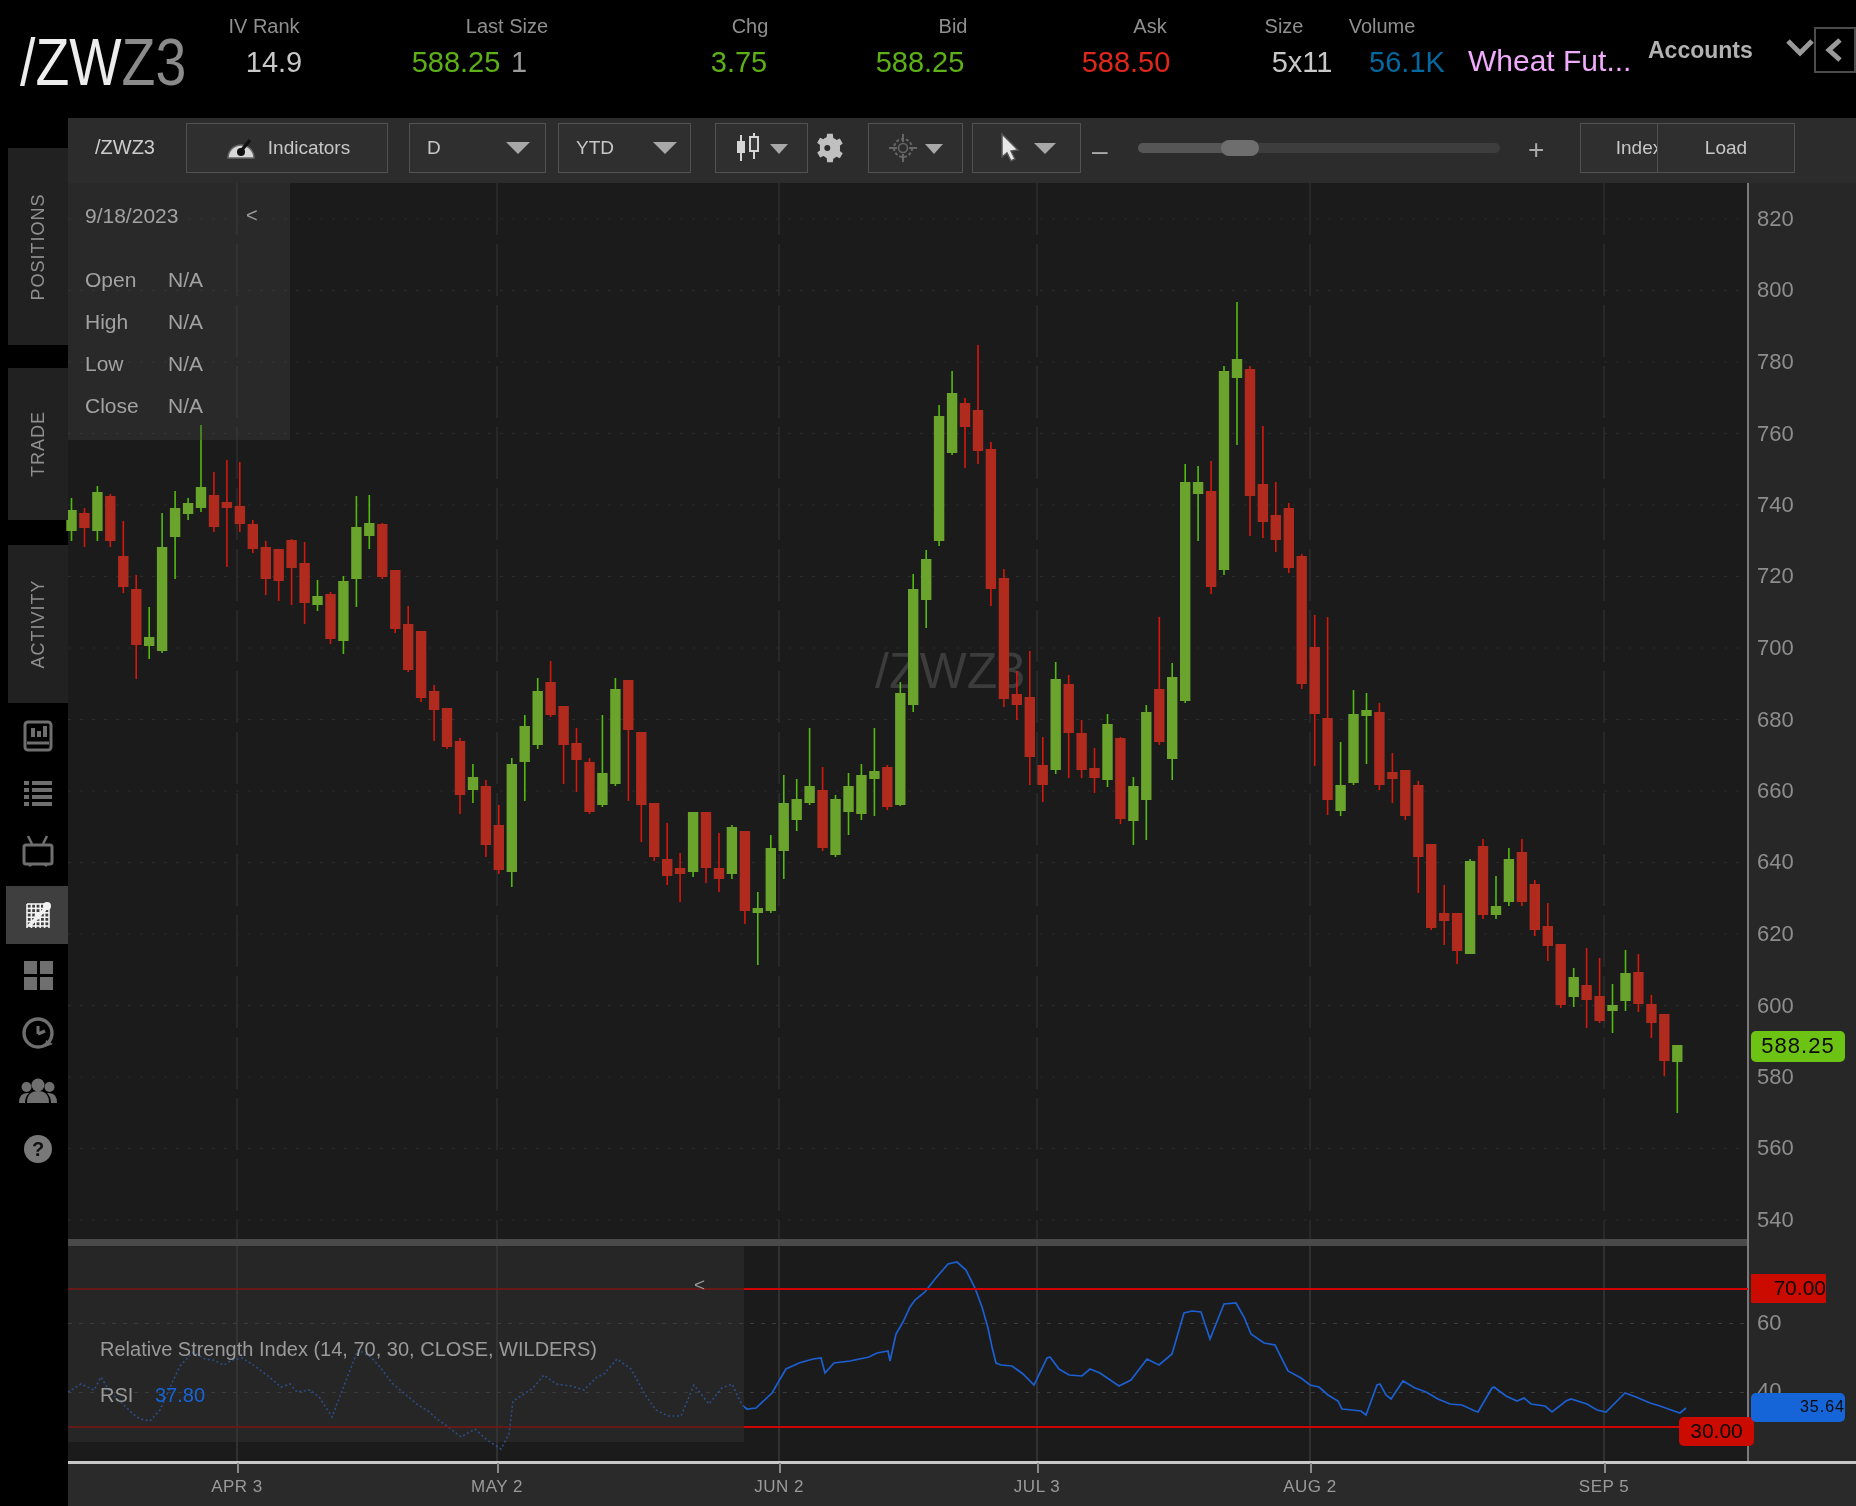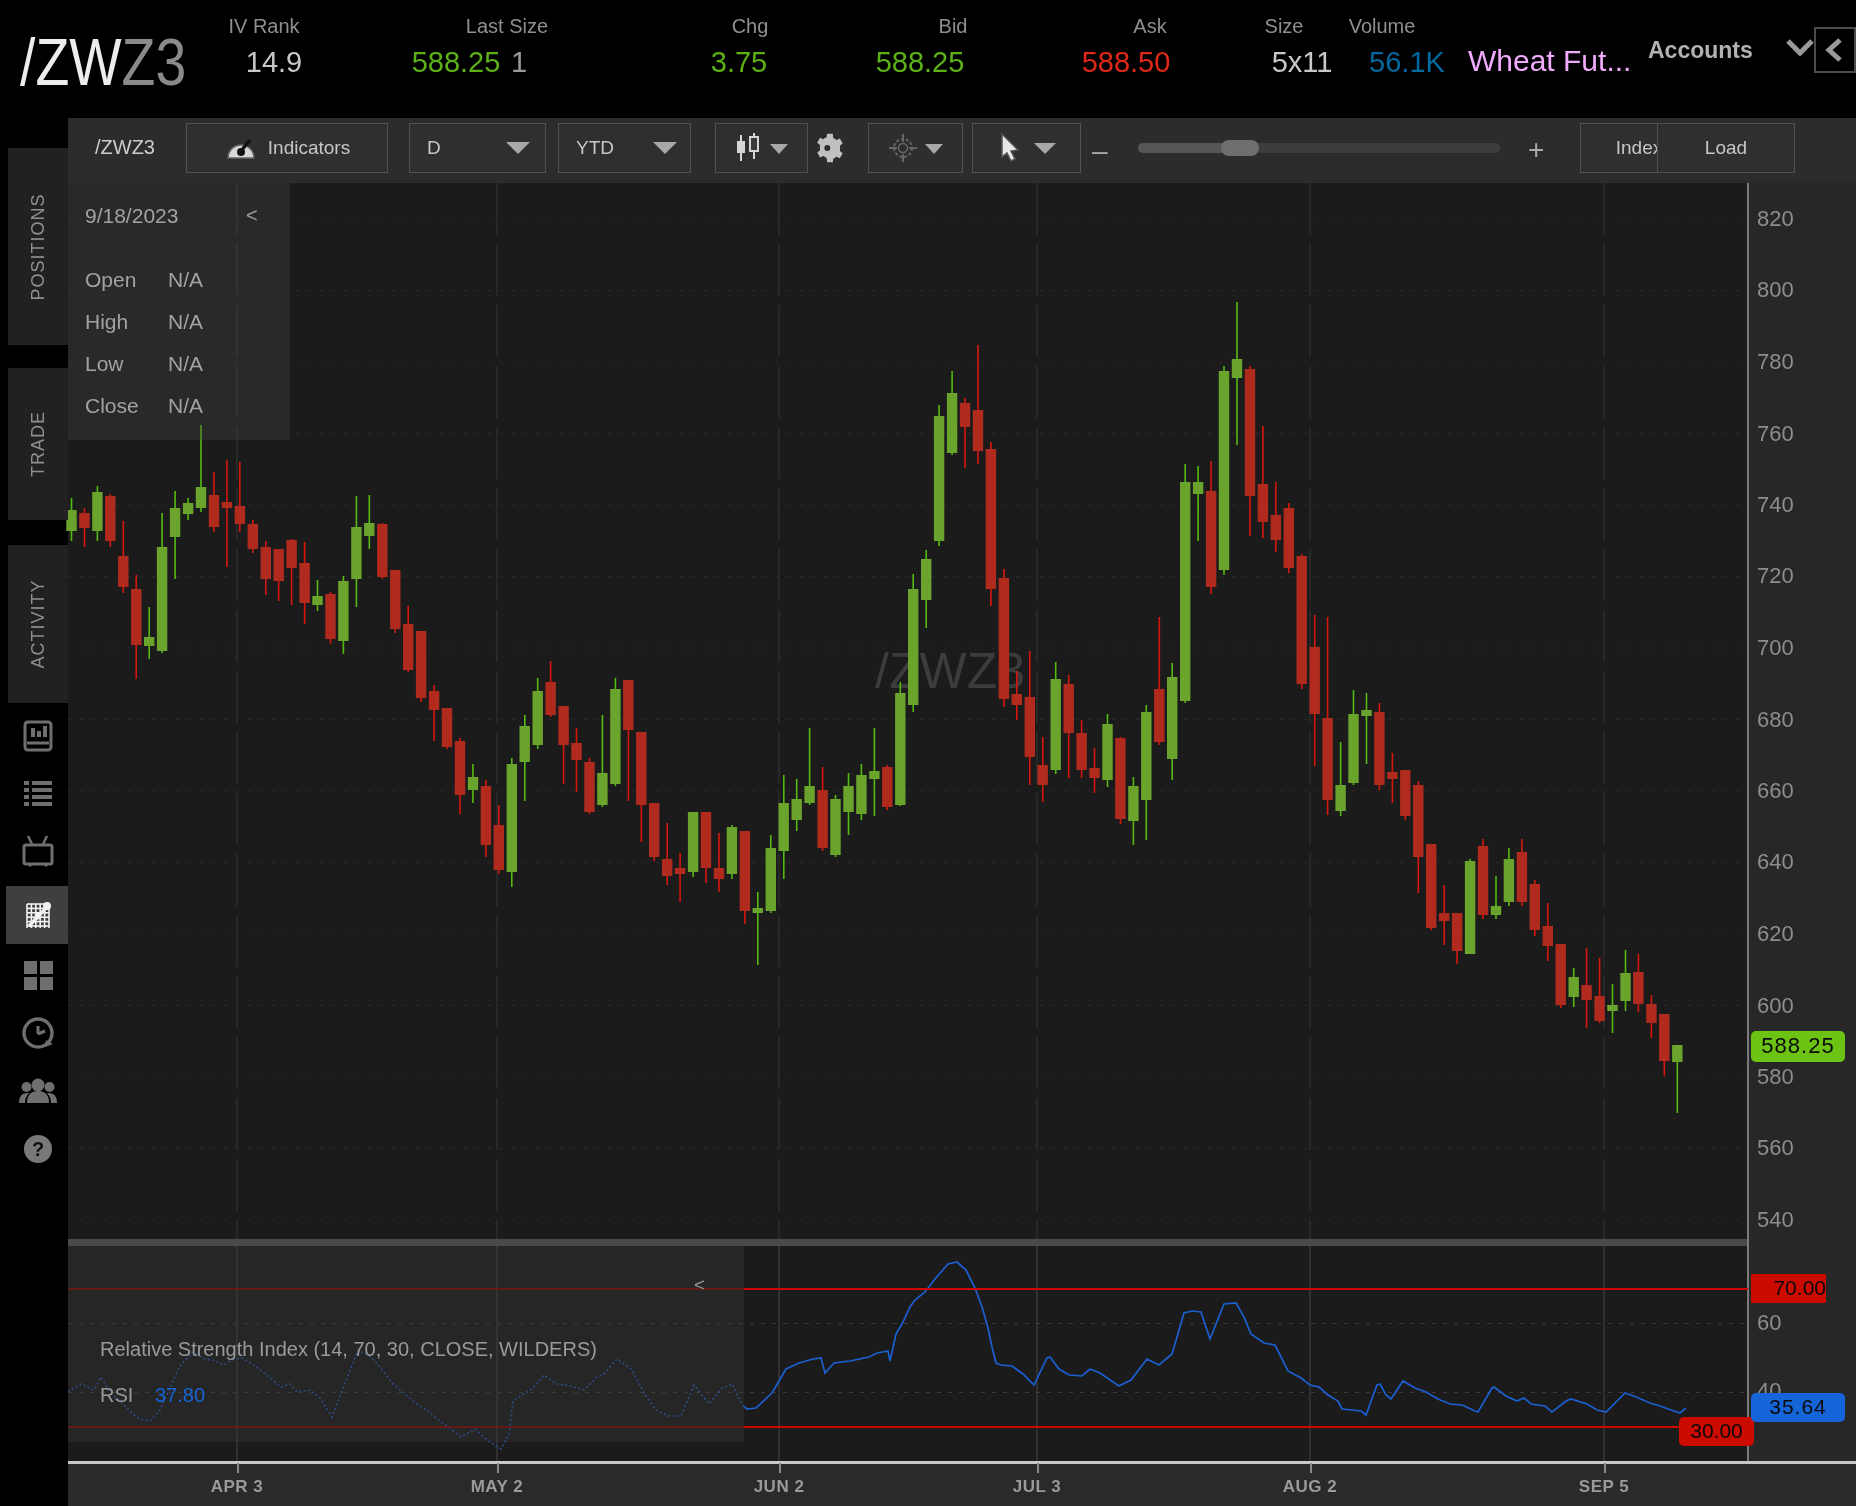--- a/index.html
+++ b/index.html
@@ -1,21 +1,21 @@
 <!DOCTYPE html>
 <html><head><meta charset="utf-8"><style>
 *{margin:0;padding:0;box-sizing:border-box}
 body{width:1856px;height:1506px;background:#000;font-family:"Liberation Sans",sans-serif;overflow:hidden;position:relative}
 .abs{position:absolute}
 .btn{position:absolute;top:123px;height:50px;border:1.5px solid #525252;color:#c7c7c7;font-size:19px;
 display:flex;align-items:center;justify-content:center;background:#2f2f2f}
 .hlabel{position:absolute;top:15px;color:#8f8f8f;font-size:20px;transform:translateX(-50%)}
 .hval{position:absolute;top:46px;font-size:29px;transform:translateX(-50%)}
 .plab{position:absolute;left:1757px;color:#8d8d8d;font-size:22px;transform:translateY(-50%)}
-.mon{position:absolute;top:1477px;color:#9a9a9a;font-size:17px;font-weight:bold;letter-spacing:.5px;transform:translateX(-50%)}
+.mon{position:absolute;top:1477px;color:#9a9a9a;font-size:17px;font-weight:normal;letter-spacing:.5px;transform:translateX(-50%)}
 </style></head><body>
 
 <div class="abs" style="left:68px;top:118px;width:1788px;height:65px;background:#2c2c2c"></div>
 <div class="abs" style="left:68px;top:183px;width:1680px;height:1278px;background:#1b1b1b"></div>
 <div class="abs" style="left:68px;top:1239px;width:1680px;height:7px;background:#4a4a4a"></div>
 <div class="abs" style="left:1748px;top:183px;width:108px;height:1278px;background:#272727"></div>
 <div class="abs" style="left:68px;top:1461px;width:1788px;height:2.5px;background:#c8c8c8"></div>
 <div class="abs" style="left:68px;top:1463.5px;width:1788px;height:42.5px;background:#2a2a2a"></div>
 <div class="abs" style="left:1747px;top:183px;width:2px;height:1278px;background:#7a7a7a"></div>
 
@@ -508,21 +508,21 @@
 <div class="abs" style="left:1751px;top:1031px;width:94px;height:31px;background:#6cc313;border-radius:5px;color:#0a0a0a;font-size:22px;letter-spacing:1px;text-align:center;line-height:30px">588.25</div>
 
 <div class="abs" style="left:100px;top:1338px;font-size:20px;color:#9a9a9a">Relative Strength Index (14, 70, 30, CLOSE, WILDERS)</div>
 <div class="abs" style="left:100px;top:1384px;font-size:20px;color:#9a9a9a">RSI</div>
 <div class="abs" style="left:155px;top:1384px;font-size:20px;color:#1565d8">37.80</div>
 <div class="abs" style="left:694px;top:1274px;font-size:19px;color:#9a9a9a">&lt;</div>
 <div class="abs" style="left:1751px;top:1274px;width:75px;height:29px;background:#cc0b00;border-radius:1px;color:#0a0a0a;font-size:21px;text-align:right;line-height:28px">70.00</div>
 <div class="plab" style="top:1323px">60</div>
 <div class="plab" style="top:1391px">40</div>
 <div class="abs" style="left:1679px;top:1417px;width:75px;height:29px;background:#cc0b00;border-radius:5px;color:#0a0a0a;font-size:21px;text-align:center;line-height:28px">30.00</div>
-<div class="abs" style="left:1751px;top:1393px;width:94px;height:29px;background:#1565d8;border-radius:5px;color:#0a0a0a;font-size:21px;letter-spacing:1px;text-align:center;line-height:28px">35.64</div>
+<div class="abs" style="left:1751px;top:1393px;width:94px;height:29px;background:#1565d8;border-radius:5px;color:#0a0a0a;font-size:16px;letter-spacing:1px;text-align:right;line-height:28px">35.64</div>
 
 <div class="abs" style="left:237px;top:1463px;width:2px;height:10px;background:#8a8a8a"></div>
 <div class="abs" style="left:497px;top:1463px;width:2px;height:10px;background:#8a8a8a"></div>
 <div class="abs" style="left:779px;top:1463px;width:2px;height:10px;background:#8a8a8a"></div>
 <div class="abs" style="left:1037px;top:1463px;width:2px;height:10px;background:#8a8a8a"></div>
 <div class="abs" style="left:1310px;top:1463px;width:2px;height:10px;background:#8a8a8a"></div>
 <div class="abs" style="left:1604px;top:1463px;width:2px;height:10px;background:#8a8a8a"></div>
 <div class="mon" style="left:237px">APR 3</div>
 <div class="mon" style="left:497px">MAY 2</div>
 <div class="mon" style="left:779px">JUN 2</div>

